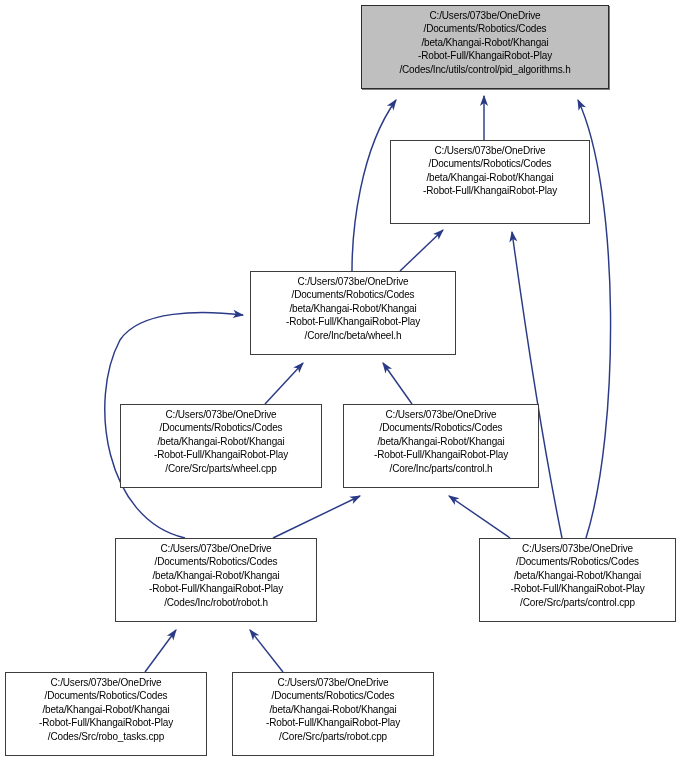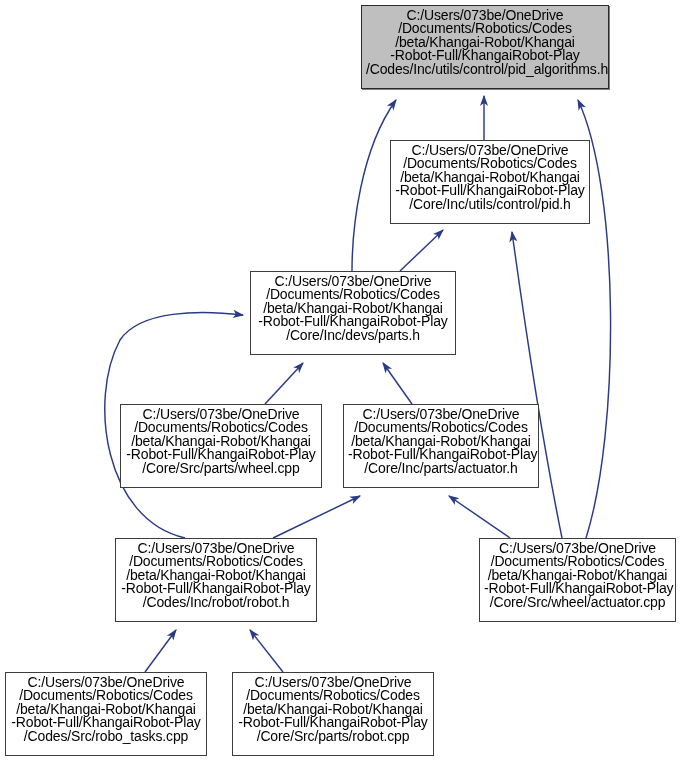--- a/index.html
+++ b/index.html
@@ -21,21 +21,21 @@
     width:684px;
     height:763px;
     pointer-events:none;
   }
   .node{
     position:absolute;
     box-sizing:border-box;
     border:1px solid #3d3d3d;
     background:#ffffff;
     color:#000000;
-    font-size:14px;
+    font-size:10px;
     line-height:13.4px;
     text-align:center;
     padding:3px 4px 3px 4px;
     white-space:pre;
     letter-spacing:-0.15px;
     z-index:3;
   }
   .node.highlight{
     background:#bfbfbf;
     border:1px solid #2b2b2b;
@@ -65,23 +65,23 @@
         <path d="M 185,538 C 105,520 88,400 120,340 C 140,310 200,310 243,315" marker-end="url(#arrowhead)"></path>
         <path d="M 273,538 L 360,496" marker-end="url(#arrowhead)"></path>
         <path d="M 510,538 L 449,496" marker-end="url(#arrowhead)"></path>
         <path d="M 145,672 L 176,630" marker-end="url(#arrowhead)"></path>
         <path d="M 283,672 L 250,630" marker-end="url(#arrowhead)"></path>
       </g>
   </svg>
 
   <div id="nodes-layer">
       <div class="node highlight" style="left: 361px; top: 5px; width: 248px; height: 84px;"><span class="line">C:/Users/073be/OneDrive</span><span class="line">/Documents/Robotics/Codes</span><span class="line">/beta/Khangai-Robot/Khangai</span><span class="line">-Robot-Full/KhangaiRobot-Play</span><span class="line">/Codes/Inc/utils/control/pid_algorithms.h</span></div>
-      <div class="node" style="left: 390px; top: 140px; width: 200px; height: 84px;"><span class="line">C:/Users/073be/OneDrive</span><span class="line">/Documents/Robotics/Codes</span><span class="line">/beta/Khangai-Robot/Khangai</span><span class="line">-Robot-Full/KhangaiRobot-Play</span><span class="line">/Core/Inc/utils/control/pid.h</span></div>
-      <div class="node" style="left: 250px; top: 271px; width: 206px; height: 84px;"><span class="line">C:/Users/073be/OneDrive</span><span class="line">/Documents/Robotics/Codes</span><span class="line">/beta/Khangai-Robot/Khangai</span><span class="line">-Robot-Full/KhangaiRobot-Play</span><span class="line">/Core/Inc/devs/parts.h</span></div>
+      <div class="node" style="left: 390px; top: 140px; width: 200px; height: 84px;"><span class="line">C:/Users/073be/OneDrive</span><span class="line">/Documents/Robotics/Codes</span><span class="line">/beta/Khangai-Robot/Khangai</span><span class="line">-Robot-Full/KhangaiRobot-Play</span></div>
+      <div class="node" style="left: 250px; top: 271px; width: 206px; height: 84px;"><span class="line">C:/Users/073be/OneDrive</span><span class="line">/Documents/Robotics/Codes</span><span class="line">/beta/Khangai-Robot/Khangai</span><span class="line">-Robot-Full/KhangaiRobot-Play</span><span class="line">/Core/Inc/beta/wheel.h</span></div>
       <div class="node" style="left: 120px; top: 404px; width: 202px; height: 84px;"><span class="line">C:/Users/073be/OneDrive</span><span class="line">/Documents/Robotics/Codes</span><span class="line">/beta/Khangai-Robot/Khangai</span><span class="line">-Robot-Full/KhangaiRobot-Play</span><span class="line">/Core/Src/parts/wheel.cpp</span></div>
-      <div class="node" style="left: 343px; top: 404px; width: 196px; height: 84px;"><span class="line">C:/Users/073be/OneDrive</span><span class="line">/Documents/Robotics/Codes</span><span class="line">/beta/Khangai-Robot/Khangai</span><span class="line">-Robot-Full/KhangaiRobot-Play</span><span class="line">/Core/Inc/parts/actuator.h</span></div>
+      <div class="node" style="left: 343px; top: 404px; width: 196px; height: 84px;"><span class="line">C:/Users/073be/OneDrive</span><span class="line">/Documents/Robotics/Codes</span><span class="line">/beta/Khangai-Robot/Khangai</span><span class="line">-Robot-Full/KhangaiRobot-Play</span><span class="line">/Core/Inc/parts/control.h</span></div>
       <div class="node" style="left: 115px; top: 538px; width: 202px; height: 84px;"><span class="line">C:/Users/073be/OneDrive</span><span class="line">/Documents/Robotics/Codes</span><span class="line">/beta/Khangai-Robot/Khangai</span><span class="line">-Robot-Full/KhangaiRobot-Play</span><span class="line">/Codes/Inc/robot/robot.h</span></div>
-      <div class="node" style="left: 479px; top: 538px; width: 197px; height: 84px;"><span class="line">C:/Users/073be/OneDrive</span><span class="line">/Documents/Robotics/Codes</span><span class="line">/beta/Khangai-Robot/Khangai</span><span class="line">-Robot-Full/KhangaiRobot-Play</span><span class="line">/Core/Src/wheel/actuator.cpp</span></div>
+      <div class="node" style="left: 479px; top: 538px; width: 197px; height: 84px;"><span class="line">C:/Users/073be/OneDrive</span><span class="line">/Documents/Robotics/Codes</span><span class="line">/beta/Khangai-Robot/Khangai</span><span class="line">-Robot-Full/KhangaiRobot-Play</span><span class="line">/Core/Src/parts/control.cpp</span></div>
       <div class="node" style="left: 5px; top: 672px; width: 202px; height: 84px;"><span class="line">C:/Users/073be/OneDrive</span><span class="line">/Documents/Robotics/Codes</span><span class="line">/beta/Khangai-Robot/Khangai</span><span class="line">-Robot-Full/KhangaiRobot-Play</span><span class="line">/Codes/Src/robo_tasks.cpp</span></div>
       <div class="node" style="left: 232px; top: 672px; width: 202px; height: 84px;"><span class="line">C:/Users/073be/OneDrive</span><span class="line">/Documents/Robotics/Codes</span><span class="line">/beta/Khangai-Robot/Khangai</span><span class="line">-Robot-Full/KhangaiRobot-Play</span><span class="line">/Core/Src/parts/robot.cpp</span></div>
     </div>
 
 </div>
 
 </body></html>

